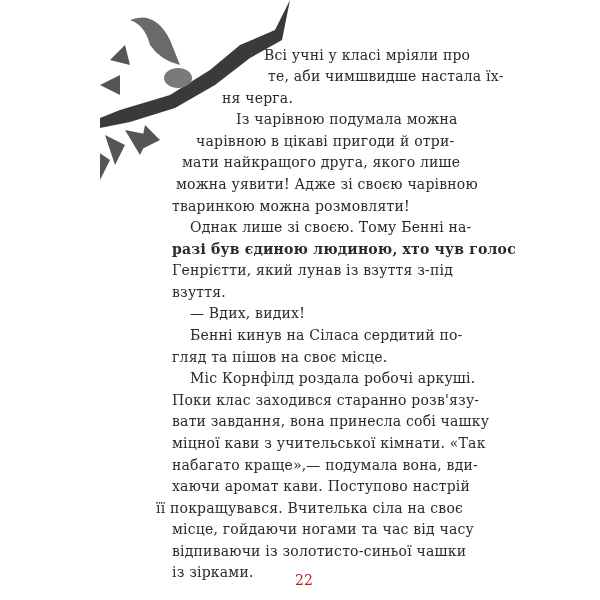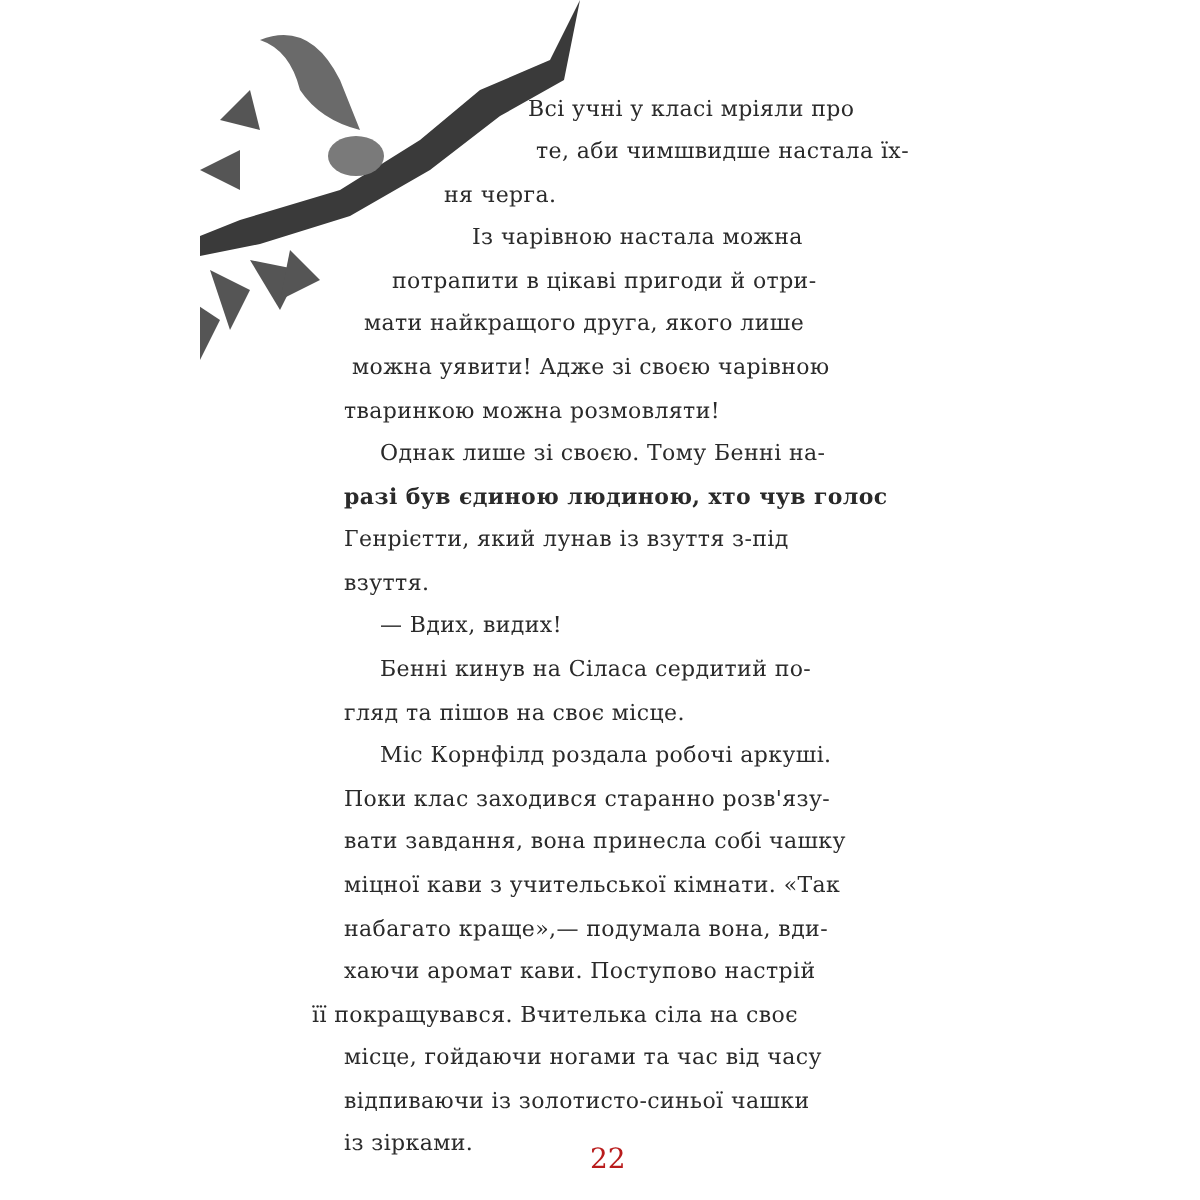--- a/index.html
+++ b/index.html
@@ -1,19 +1,19 @@
 <!DOCTYPE html>
 <html><head>
 <meta charset="utf-8">
 <style>
   html, body { margin:0; padding:0; }
   body { width:600px; height:600px; background:#ffffff; position:relative; overflow:hidden;
          font-family:"DejaVu Serif", serif; color:#2a2a2a; }
   .illus { position:absolute; left:100px; top:0; width:190px; height:190px; }
-  .line { position:absolute; font-size:11px; white-space:nowrap; letter-spacing:0.2px; line-height:20px; }
+  .line { position:absolute; font-size:14px; white-space:nowrap; letter-spacing:0.2px; line-height:20px; }
   .pageno { position:absolute; left:295px; top:572px; font-size:14px; color:#b91c1c; }
 </style>
 </head>
 <body>
 
 <svg class="illus" viewBox="0 0 190 190">
   <path d="M190 0 L175 30 L140 45 L110 70 L70 95 L20 110 L0 118 L0 128 L30 122 L75 108 L115 85 L150 58 L182 40 Z" fill="#3a3a3a"></path>
   <path d="M70 40 Q55 10 30 20 Q45 25 50 45 Q60 60 80 65 Z" fill="#6a6a6a"></path>
   <ellipse cx="78" cy="78" rx="14" ry="10" fill="#7a7a7a"></ellipse>
   <g fill="#555">
@@ -23,22 +23,22 @@
       <path d="M25 130 l25 5 l-10 20 z"></path>
     <path d="M45 125 l15 15 l-20 10 z"></path>
       <path d="M-5 150 l15 10 l-10 20 z"></path>
   </g>
 </svg>
 
 <div id="text-root">
     <div class="line" style="left: 264px; top: 45px;">Всі учні у класі мріяли про</div>
     <div class="line" style="left: 244px; top: 66px; margin-left: 24px;">те, аби чимшвидше настала їх-</div>
     <div class="line" style="left: 222px; top: 88px;">ня черга.</div>
-    <div class="line" style="left: 236px; top: 109px;">Із чарівною настала можна</div>
-    <div class="line" style="left: 196px; top: 131px;">потрапити в цікаві пригоди й отри-</div>
+    <div class="line" style="left: 236px; top: 109px;">Із чарівною подумала можна</div>
+    <div class="line" style="left: 196px; top: 131px;">чарівною в цікаві пригоди й отри-</div>
     <div class="line" style="left: 182px; top: 152px;">мати найкращого друга, якого лише</div>
     <div class="line" style="left: 176px; top: 174px; text-align: center;">можна уявити! Адже зі своєю чарівною</div>
     <div class="line" style="left: 172px; top: 196px;">тваринкою можна розмовляти!</div>
     <div class="line" style="left: 190px; top: 217px;">Однак лише зі своєю. Тому Бенні на-</div>
     <div class="line" style="left: 172px; top: 239px; font-weight: bold;">разі був єдиною людиною, хто чув голос</div>
     <div class="line" style="left: 172px; top: 260px;">Генрієтти, який лунав із взуття з-під</div>
     <div class="line" style="left: 172px; top: 282px;">взуття.</div>
     <div class="line" style="left: 190px; top: 303px;">— Вдих, видих!</div>
     <div class="line" style="left: 190px; top: 325px;">Бенні кинув на Сіласа сердитий по-</div>
     <div class="line" style="left: 172px; top: 347px;">гляд та пішов на своє місце.</div>

